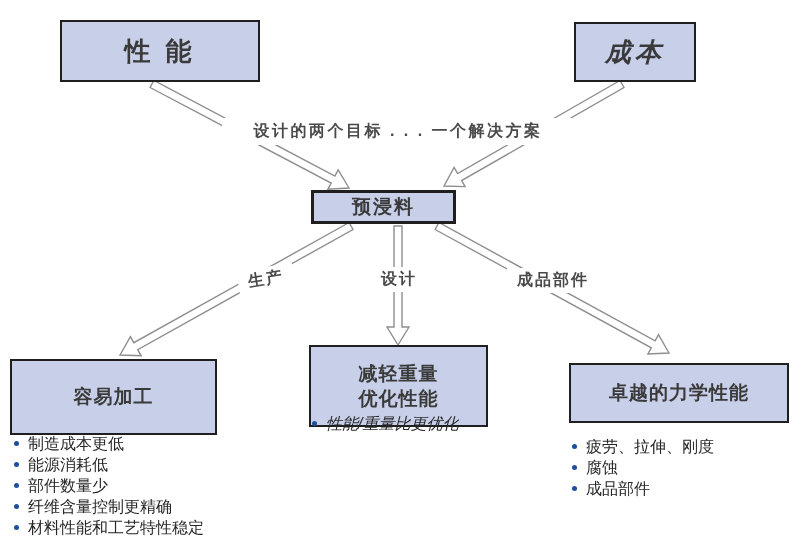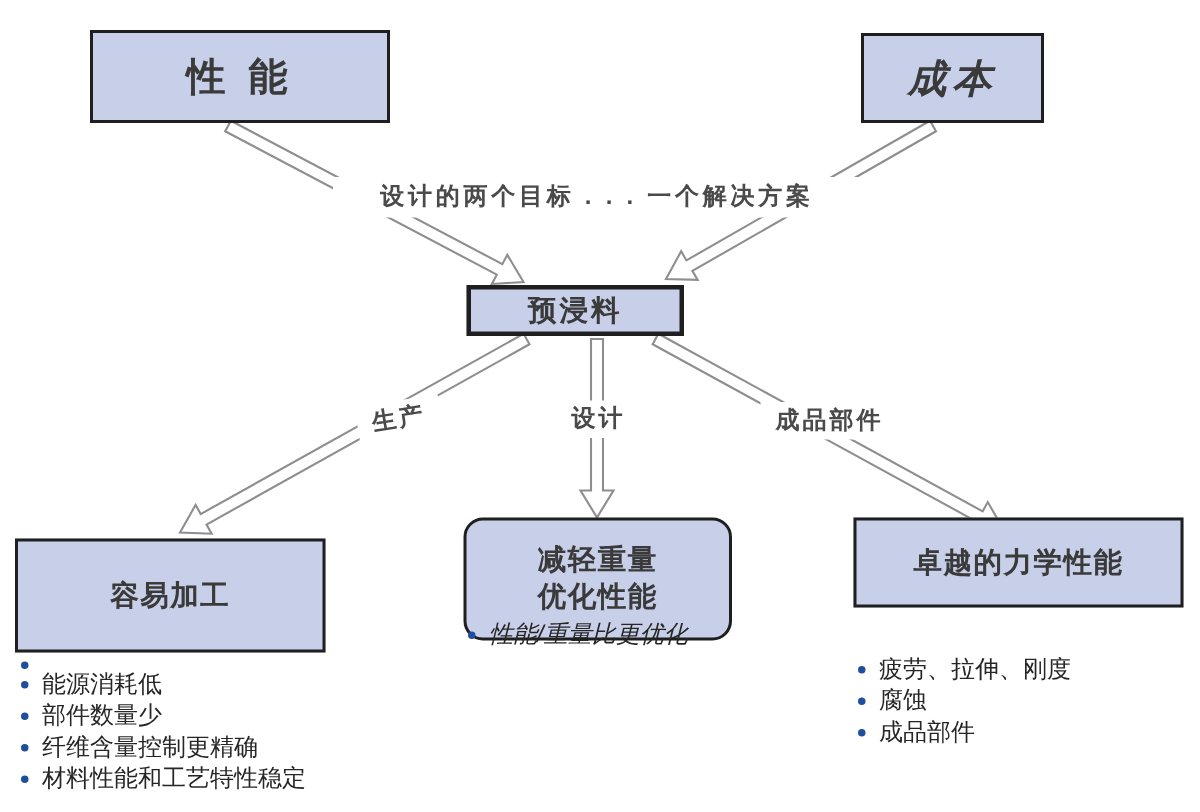--- a/index.html
+++ b/index.html
@@ -16,21 +16,21 @@
     background:#c8cfe8;
     border:2px solid #1f1f1f;
     display:flex;align-items:center;justify-content:center;
     flex-direction:column;
     box-sizing:border-box;
     color:#3a3a3a;
   }
   .box-top{font-size:26px;font-weight:600;letter-spacing:4px;justify-content:center;}
   .box-center{border-width:3px;font-size:19px;font-weight:700;letter-spacing:2px;}
   .box-outcome{font-size:19px;font-weight:700;letter-spacing:1px;}
-  .box-outcome.two-line{line-height:25px;border-radius:13px;}
+  .box-outcome.two-line{line-height:25px;}
   .floating-label{
     position:absolute;background:#ffffff;
     display:flex;align-items:center;justify-content:center;
     font-size:16px;font-weight:600;color:#4a4a4a;letter-spacing:2px;
     white-space:nowrap;
   }
   .caption{letter-spacing:2.5px;font-size:16px;}
   .rot{transform:rotate(-9deg);}
   ul.bullets{
     position:absolute;list-style:none;margin:0;padding:0;
@@ -85,27 +85,28 @@
 
   <div class="nodebox box-outcome" style="left:10px;top:359px;width:207px;height:76px;">
     <span>容易加工</span>
   </div>
 
   <div class="nodebox box-outcome two-line" style="left:309px;top:345px;width:179px;height:82px;">
     <span>减轻重量</span>
     <span>优化性能</span>
   </div>
 
-  <div class="nodebox box-outcome" style="left:569px;top:345px;width:220px;height:60px;">
+  <div class="nodebox box-outcome" style="left:569px;top:363px;width:220px;height:60px;">
     <span>卓越的力学性能</span>
   </div>
 
   <ul class="bullets" style="left:12px;top:433px;width:270px;">
     <li>
         <span class="dot"></span>
+        <span>制造成本更低</span>
       </li>
     <li>
         <span class="dot"></span>
         <span>能源消耗低</span>
       </li>
     <li>
         <span class="dot"></span>
         <span>部件数量少</span>
       </li>
     <li>

